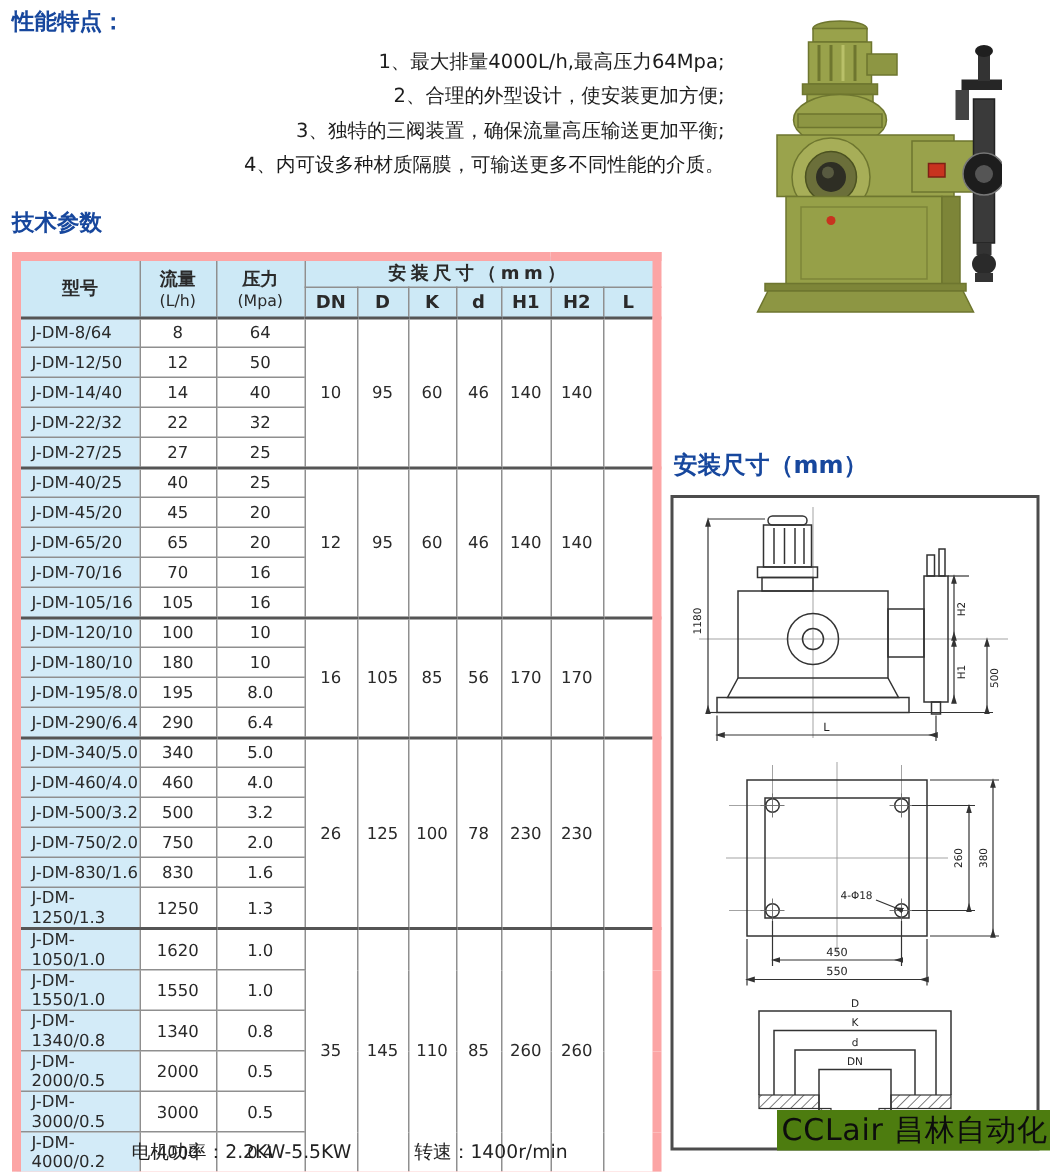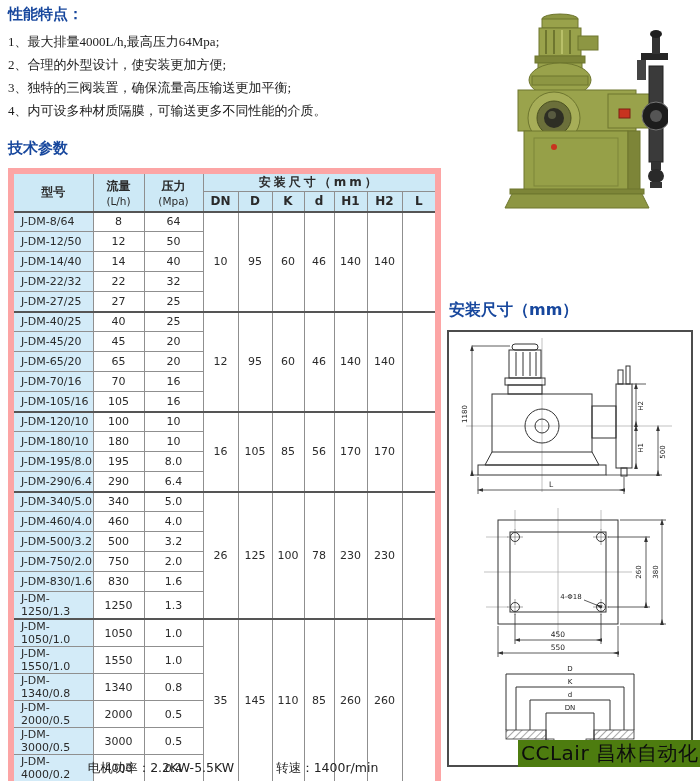--- a/index.html
+++ b/index.html
@@ -4,23 +4,23 @@
 <style>
   * { margin:0; padding:0; box-sizing:border-box; }
   html,body { background:#ffffff; }
   body {
     width:700px; height:781px; position:relative;
     font-family:"DejaVu Sans", sans-serif; color:#222;
   }
   .blue-head { color:#17479d; font-weight:bold; }
 
   
-  .features { position:absolute; left:8px; top:5px; width:475px;font-family:Liberation Serif, serif; }
+  .features { position:absolute; left:8px; top:5px; width:475px; }
   .features h2 { font-size:15px; margin-bottom:6px; }
-  .features li { list-style:none; font-size:13px; line-height:23px; color:#1c1c1c; }
+  .features li { list-style:none; font-size:13px; line-height:23px; color:#1c1c1c;text-align:right; }
 
   
   .pump-wrap { position:absolute; left:482px; top:6px; width:186px; height:216px; }
 
   
   .tech-head { position:absolute; left:8px; top:139px; font-size:15px; }
 
   
   .ptable { position:absolute; left:8px; top:168px; width:430px;
             border-collapse:collapse; table-layout:fixed; font-size:11px; color:#2a2a2a; }
@@ -269,21 +269,21 @@
         <td class="num-cell">830</td>
         <td class="num-cell">1.6</td>
       </tr>
       <tr>
         <td class="model-cell">J-DM-1250/1.3</td>
         <td class="num-cell">1250</td>
         <td class="num-cell">1.3</td>
       </tr>
       <tr class="group-start">
         <td class="model-cell">J-DM-1050/1.0</td>
-        <td class="num-cell">1050</td>
+        <td class="num-cell">1620</td>
         <td class="num-cell">1.0</td>
         <td rowspan="6">35</td>
         <td rowspan="6">145</td>
         <td rowspan="6">110</td>
         <td rowspan="6">85</td>
         <td rowspan="6">260</td>
         <td rowspan="6">260</td>
         <td rowspan="6"></td>
       </tr>
       <tr>

